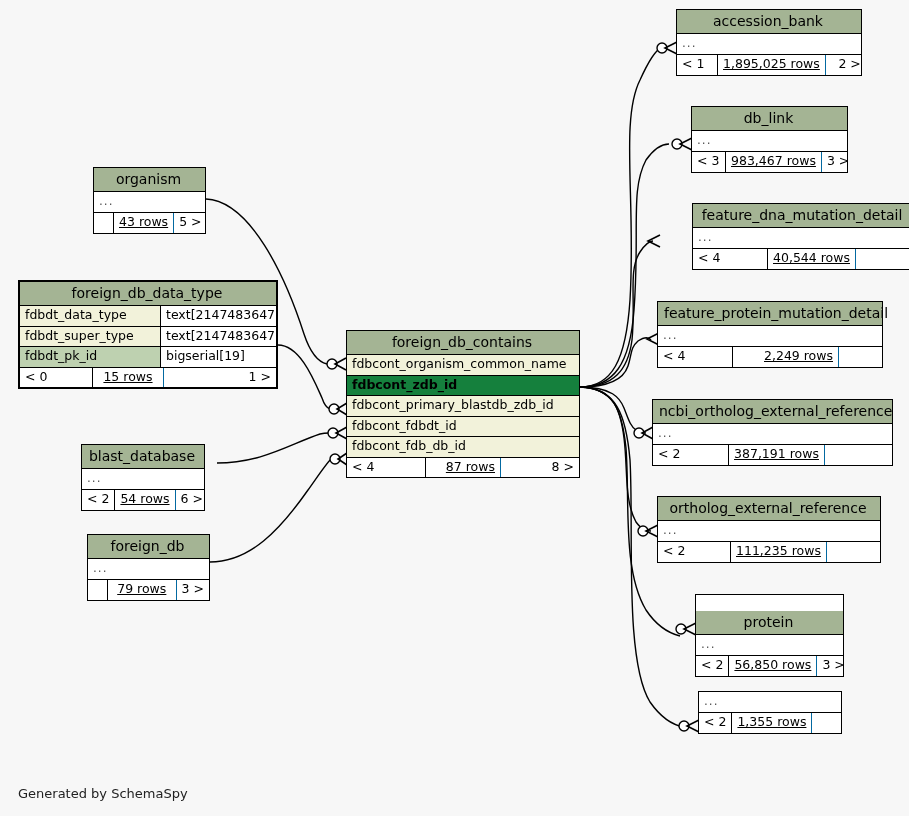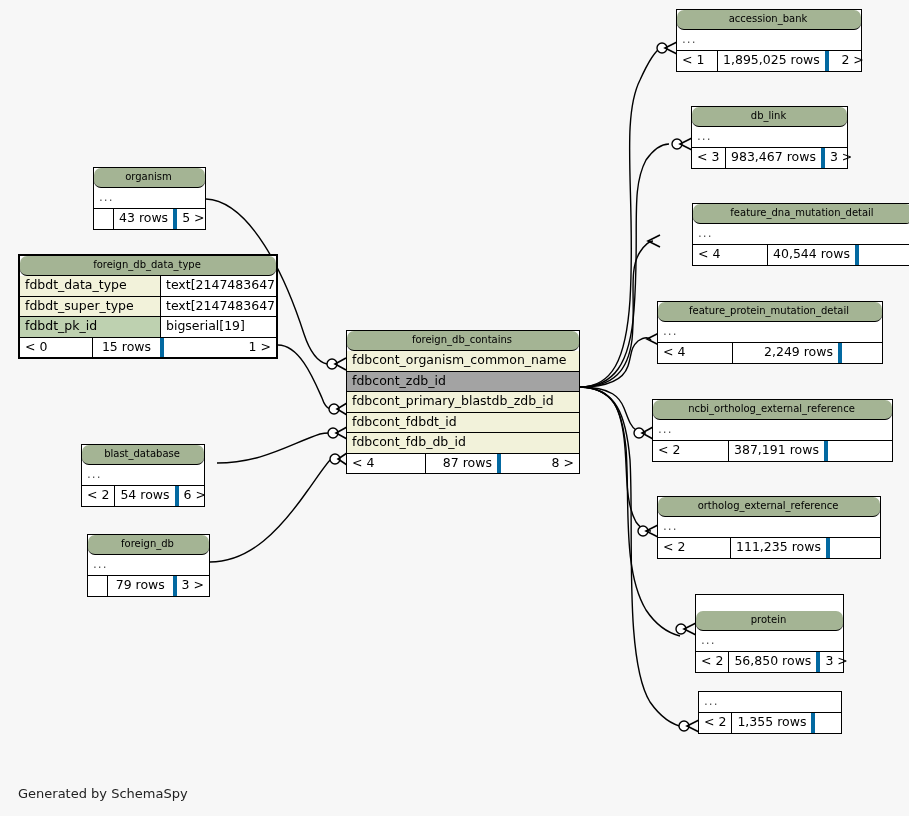--- a/index.html
+++ b/index.html
@@ -39,22 +39,21 @@
   .tbl.emphasis {
     border: 2px solid #000;
   }
   .tbl-title {
     background: #a4b494;
     text-align: center;
     padding: 4px 8px 5px 6px;
     border-bottom: 1px solid #000;
     box-sizing: border-box;
     white-space: nowrap;
-    font-size: 10px;
-    border-radius: 7px;
+    font-size: 14px;
   }
   .row {
     display: flex;
     border-bottom: 1px solid #000;
     box-sizing: border-box;
   }
   .row:last-child { border-bottom: none; }
   .cell {
     padding: 3px 5px 4px 5px;
     box-sizing: border-box;
@@ -82,21 +81,21 @@
     display: flex;
     background: #ffffff;
     box-sizing: border-box;
     font-size: 12.5px;
   }
   .footer .f {
     padding: 3px 5px 4px 5px;
     box-sizing: border-box;
     white-space: nowrap;
   }
-  .footer .f.mid   { border-left: 1px solid #000; border-right: 4px solid #0369a1; text-align: center; }
+  .footer .f.mid   { border-left: 1px solid #000; border-right: 1px solid #0369a1; text-align: center; text-decoration: underline; }
   .footer .f.left  { text-align: left; }
   .footer .f.right { text-align: right; }
   #credit {
     position: absolute;
     left: 18px;
     top: 786px;
     font-size: 13px;
     color: #222;
     z-index: 3;
   }
@@ -258,21 +257,21 @@
       </div>
       <div class="tbl" style="left: 87px; top: 534px; width: 123px;">
         <div class="tbl-title" style="background: rgb(164, 180, 148);">foreign_db</div>
         <div class="ellipsis-row">...</div>
         <div class="footer">
           <div class="f left" style="flex: 0 0 19px;"></div>
           <div class="f mid" style="flex: 1 1 74px;">79 rows</div>
           <div class="f right" style="flex: 0 0 28px;">3 &gt;</div>
         </div>
       </div>
-      <div class="tbl emphasis" style="left: 18px; top: 254px; width: 260px;">
+      <div class="tbl emphasis" style="left: 18px; top: 280px; width: 260px;">
         <div class="tbl-title" style="background: rgb(164, 180, 148);">foreign_db_data_type</div>
         <div class="row">
           <div class="cell name col-fk" style="flex: 0 0 140px; background: rgb(242, 242, 218);">fdbdt_data_type</div>
           <div class="cell type col-none">text[2147483647]</div>
         </div>
         <div class="row">
           <div class="cell name col-fk" style="flex: 0 0 140px; background: rgb(242, 242, 218);">fdbdt_super_type</div>
           <div class="cell type col-none">text[2147483647]</div>
         </div>
         <div class="row">
@@ -284,21 +283,21 @@
           <div class="f mid" style="flex: 1 1 72px;">15 rows</div>
           <div class="f right" style="flex: 0 0 112px;">1 &gt;</div>
         </div>
       </div>
       <div class="tbl" style="left: 346px; top: 330px; width: 234px;">
         <div class="tbl-title" style="background: rgb(164, 180, 148);">foreign_db_contains</div>
         <div class="row">
           <div class="cell name col-fk" style="flex: 1 1 auto; background: rgb(242, 242, 218);">fdbcont_organism_common_name</div>
         </div>
         <div class="row">
-          <div class="cell name col-pk" style="flex: 1 1 auto; background: #a3a3a3;">fdbcont_zdb_id</div>
+          <div class="cell name col-pk" style="flex: 1 1 auto; background: #15803d; font-weight: bold;">fdbcont_zdb_id</div>
         </div>
         <div class="row">
           <div class="cell name col-fk" style="flex: 1 1 auto; background: rgb(242, 242, 218);">fdbcont_primary_blastdb_zdb_id</div>
         </div>
         <div class="row">
           <div class="cell name col-fk" style="flex: 1 1 auto; background: rgb(242, 242, 218);">fdbcont_fdbdt_id</div>
         </div>
         <div class="row">
           <div class="cell name col-fk" style="flex: 1 1 auto; background: rgb(242, 242, 218);">fdbcont_fdb_db_id</div>
         </div>

